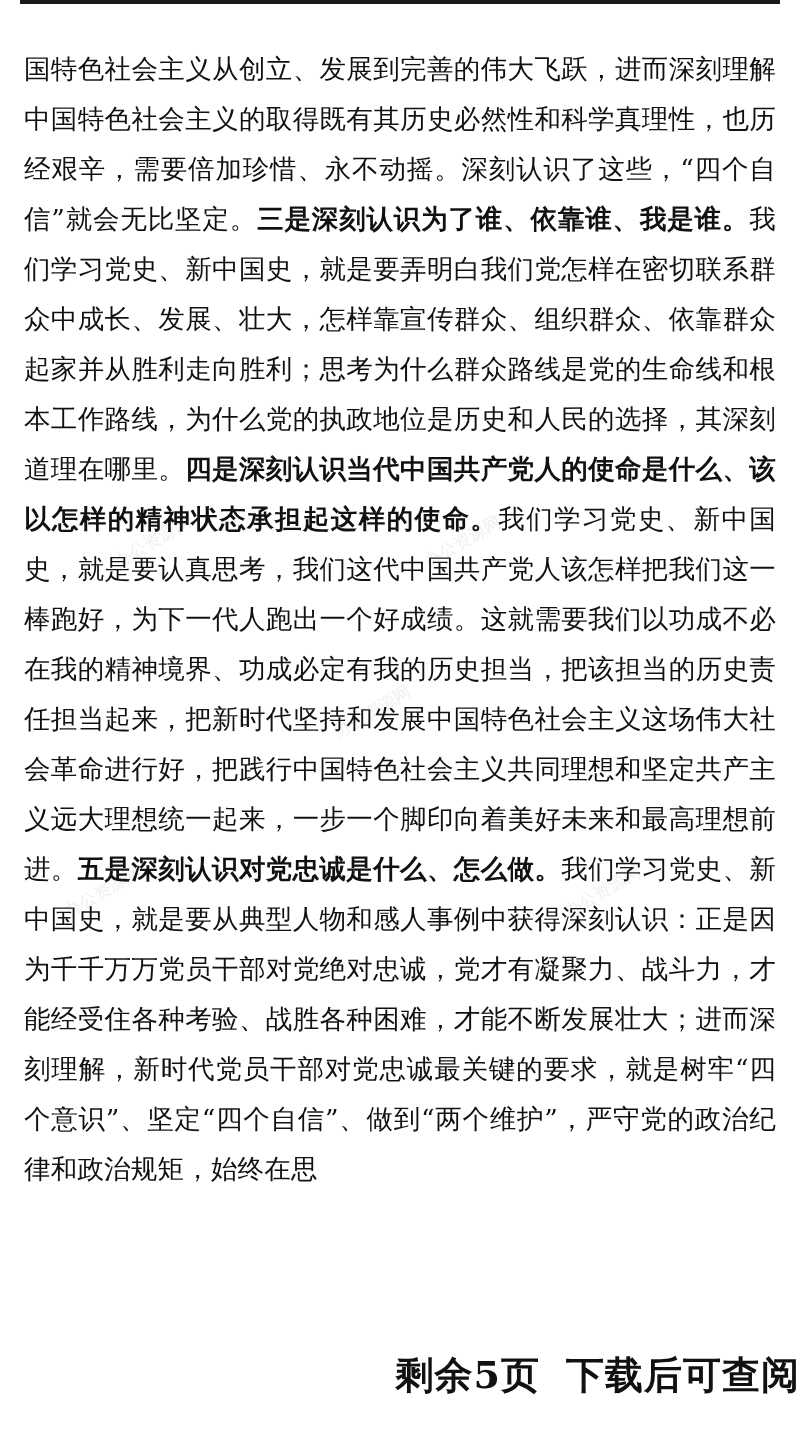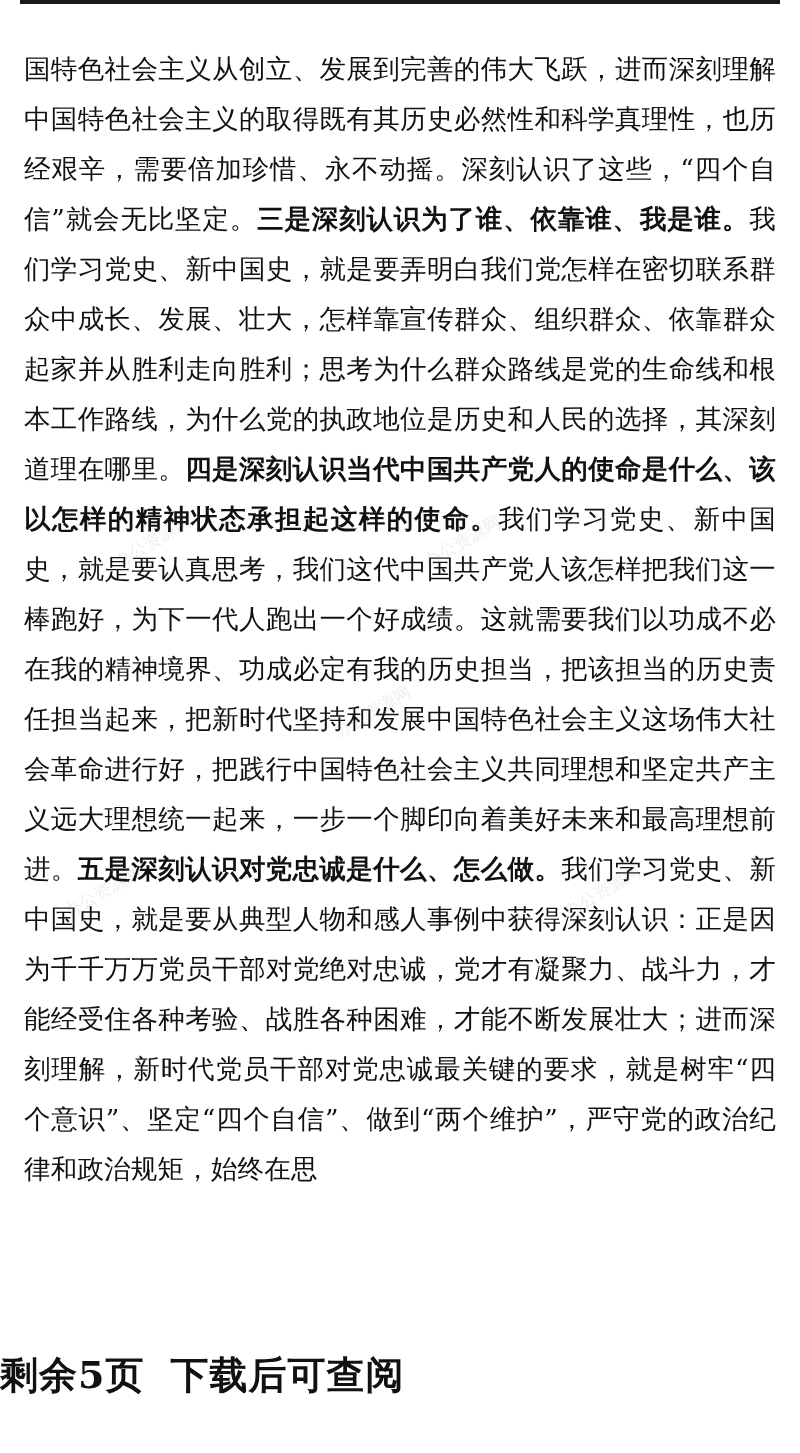--- a/index.html
+++ b/index.html
@@ -61,21 +61,21 @@
   .wm1 { left: 110px; top: 530px; }
   .wm2 { left: 420px; top: 530px; }
   .wm3 { left: 330px; top: 700px; }
   .wm4 { left: 60px; top: 880px; }
   .wm5 { left: 560px; top: 880px; }
   .footer {
     position: absolute;
     left: 0;
     right: 0;
     bottom: 52px;
-    text-align: left;
+    text-align: right;
     font-size: 38px;
     font-weight: bold;
     color: #111111;
     font-family: "DejaVu Serif", "Liberation Serif", serif;
     letter-spacing: 1px;
   }
   .footer .gap {
     display: inline-block;
     width: 26px;
   }

